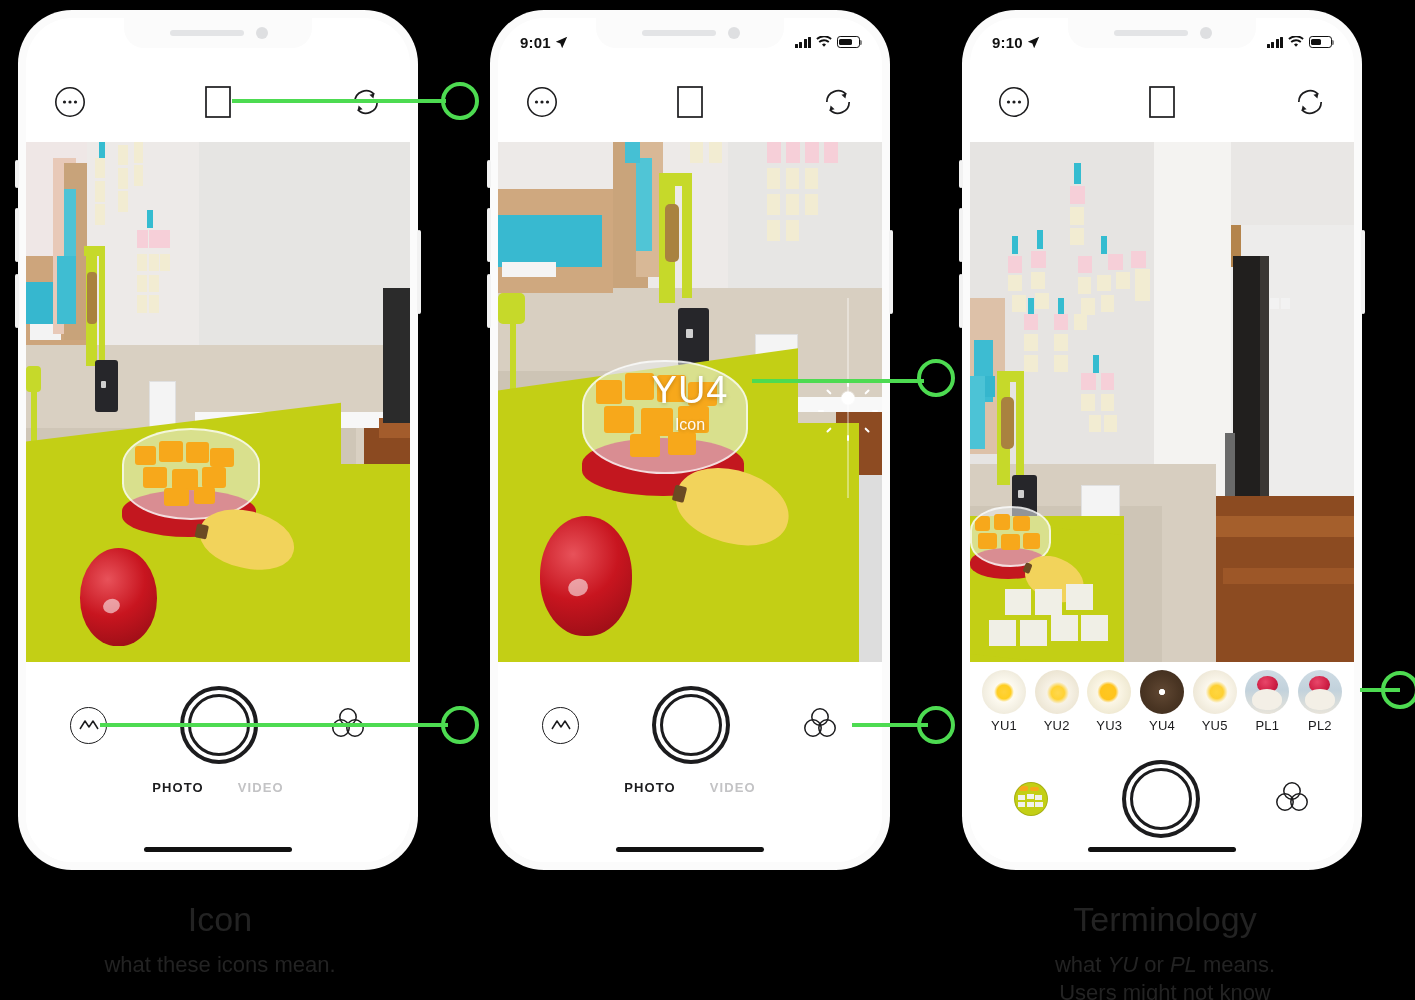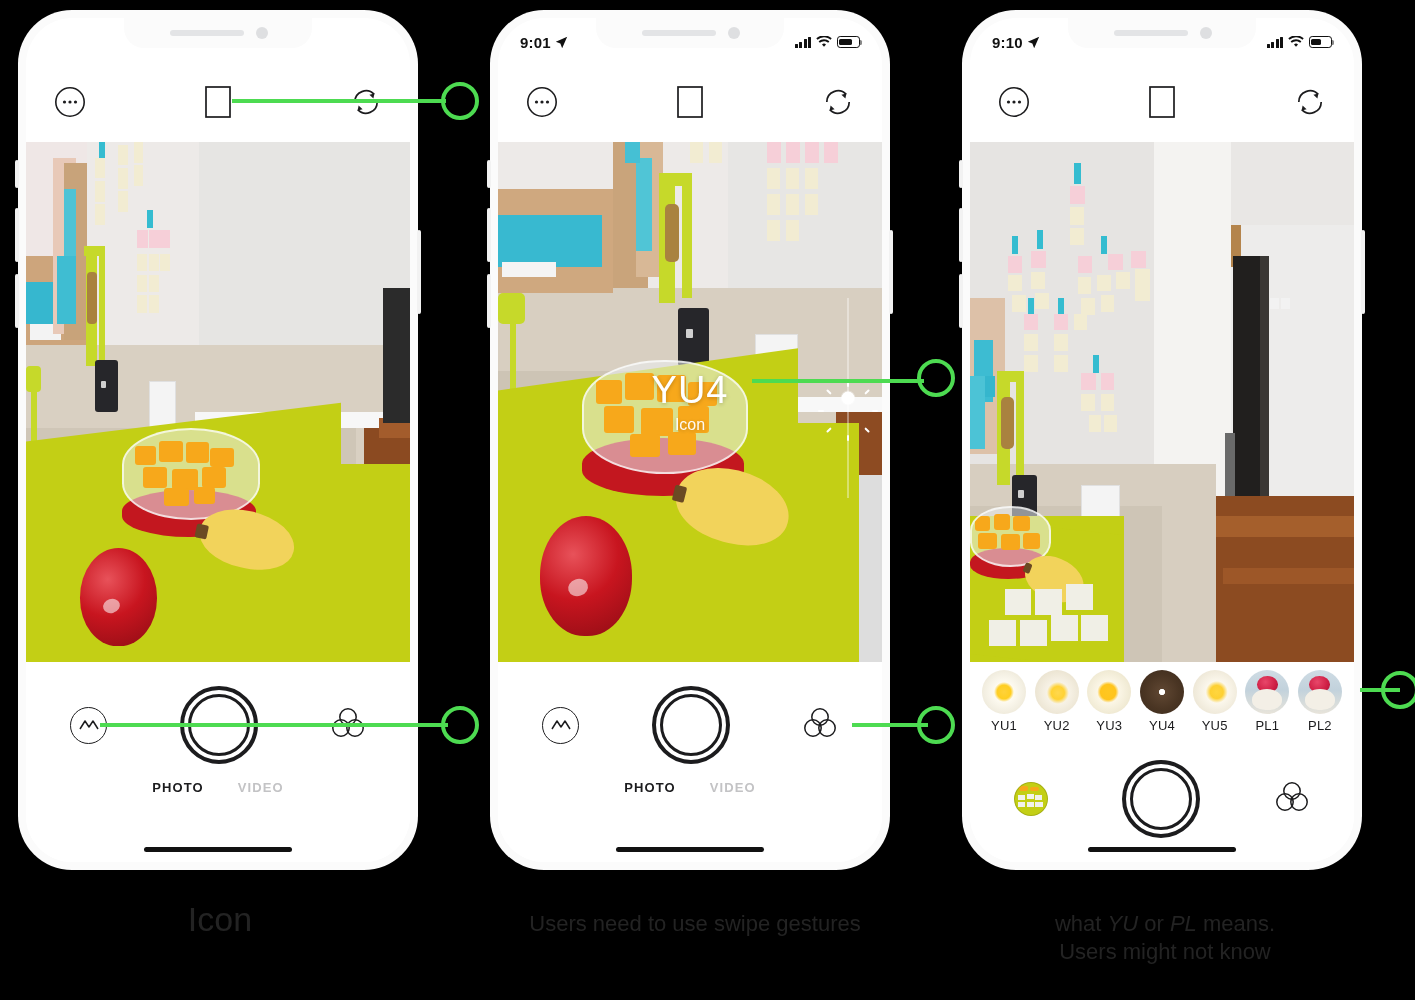--- a/index.html
+++ b/index.html
@@ -779,29 +779,30 @@
 
 <div class="anno-line" style="left:852px;top:723px;width:76px;"></div>
 <div class="anno-dot" style="left:917px;top:706px;"></div>
 
 <div class="anno-line" style="left:1360px;top:688px;width:40px;"></div>
 <div class="anno-dot" style="left:1381px;top:671px;"></div>
 
 <div class="caption" id="cap1">
   <div><span class="cap-title">Icon</span></div>
   <div class="cap-body">
+    <div>what these icons mean.</div>
   </div>
 </div>
 
 <div class="caption" id="cap2">
   <div class="cap-body">
-    <div>Users need to use swipe gestures</div>
   </div>
 </div>
 
 <div class="caption" id="cap3">
+  <div><span class="cap-title">Terminology</span></div>
   <div class="cap-body">
     <div>
       <span>what </span><i>YU</i><span> or </span><i>PL</i><span> means.</span>
     </div>
     <div>Users might not know</div>
   </div>
 </div>
 
 </body></html>

